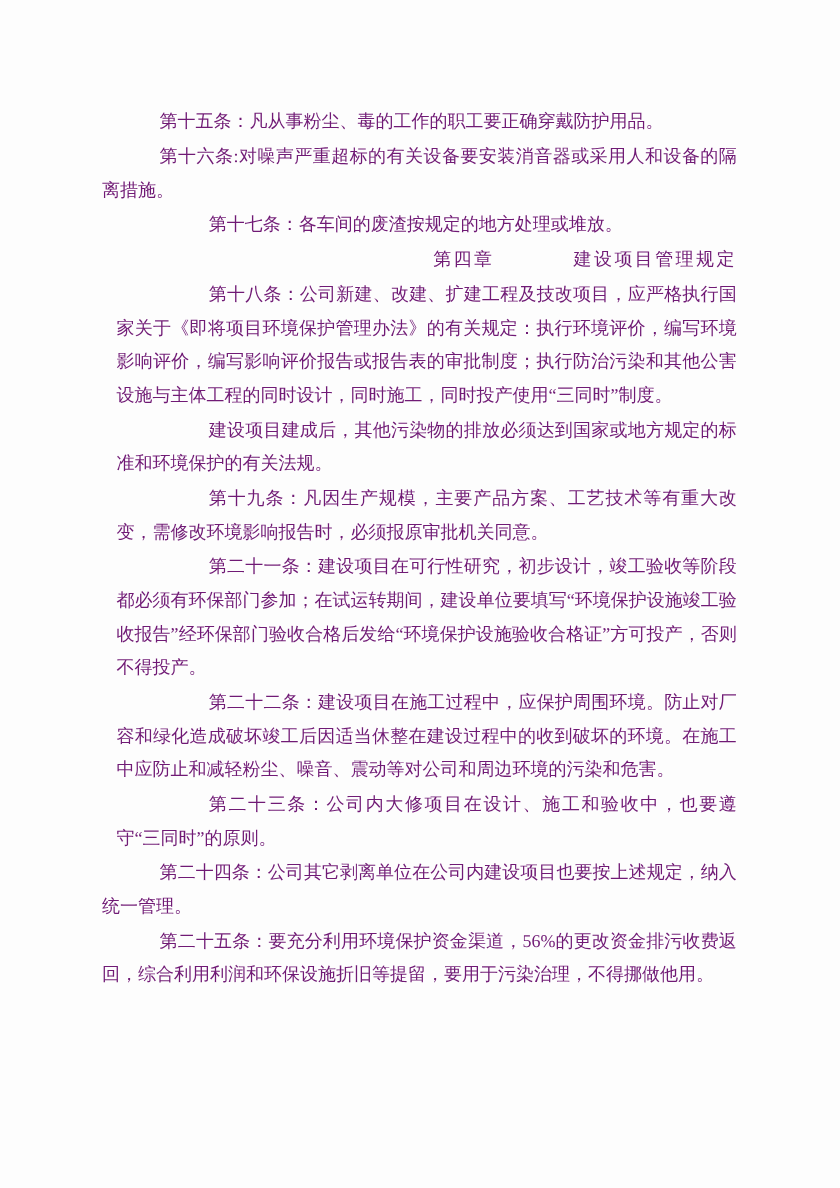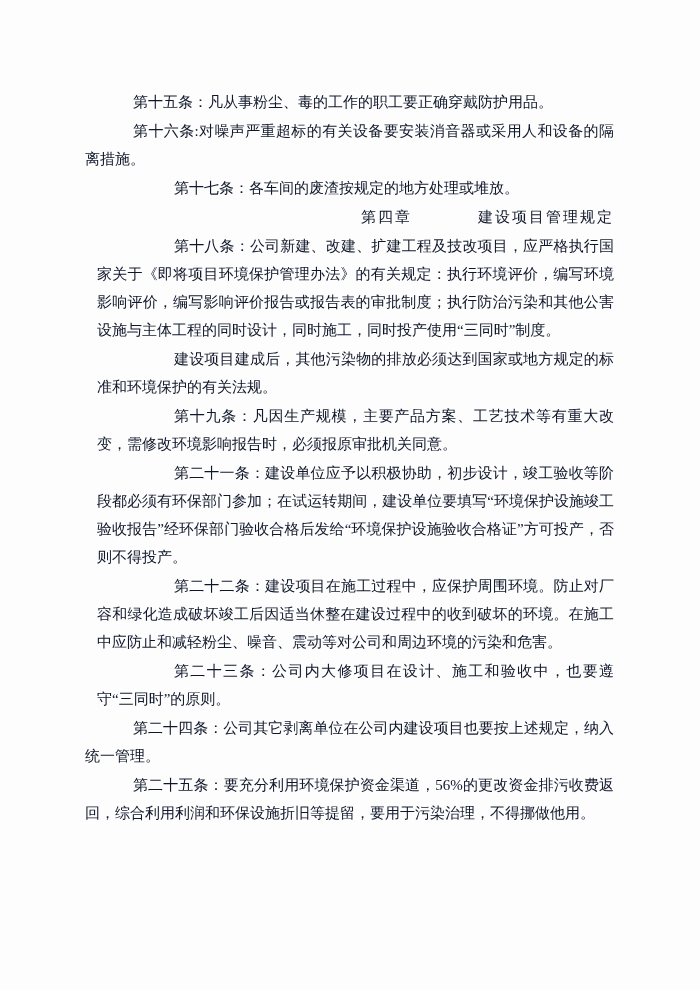--- a/index.html
+++ b/index.html
@@ -36,27 +36,27 @@
     letter-spacing: 2px;
   }
   .heading .heading-title {
     margin-left: 66px;
   }
 </style>
 </head>
 <body>
 
 <div class="page">
-  <div class="content" id="doc-content" style="color: #0f172a;">
+  <div class="content" id="doc-content" style="color: #701a75;">
       <p class="para indent-2">第十五条：凡从事粉尘、毒的工作的职工要正确穿戴防护用品。</p>
       <p class="para indent-2">第十六条:对噪声严重超标的有关设备要安装消音器或采用人和设备的隔离措施。</p>
       <p class="para indent-4">第十七条：各车间的废渣按规定的地方处理或堆放。</p>
       <p class="heading"><span>第四章</span><span class="heading-title">建设项目管理规定</span></p>
       <p class="para indent-4">第十八条：公司新建、改建、扩建工程及技改项目，应严格执行国家关于《即将项目环境保护管理办法》的有关规定：执行环境评价，编写环境影响评价，编写影响评价报告或报告表的审批制度；执行防治污染和其他公害设施与主体工程的同时设计，同时施工，同时投产使用“三同时”制度。</p>
       <p class="para indent-4">建设项目建成后，其他污染物的排放必须达到国家或地方规定的标准和环境保护的有关法规。</p>
       <p class="para indent-4">第十九条：凡因生产规模，主要产品方案、工艺技术等有重大改变，需修改环境影响报告时，必须报原审批机关同意。</p>
-      <p class="para indent-4">第二十一条：建设单位应予以积极协助，初步设计，竣工验收等阶段都必须有环保部门参加；在试运转期间，建设单位要填写“环境保护设施竣工验收报告”经环保部门验收合格后发给“环境保护设施验收合格证”方可投产，否则不得投产。</p>
+      <p class="para indent-4">第二十一条：建设项目在可行性研究，初步设计，竣工验收等阶段都必须有环保部门参加；在试运转期间，建设单位要填写“环境保护设施竣工验收报告”经环保部门验收合格后发给“环境保护设施验收合格证”方可投产，否则不得投产。</p>
       <p class="para indent-4">第二十二条：建设项目在施工过程中，应保护周围环境。防止对厂容和绿化造成破坏竣工后因适当休整在建设过程中的收到破坏的环境。在施工中应防止和减轻粉尘、噪音、震动等对公司和周边环境的污染和危害。</p>
       <p class="para indent-4">第二十三条：公司内大修项目在设计、施工和验收中，也要遵守“三同时”的原则。</p>
       <p class="para indent-2">第二十四条：公司其它剥离单位在公司内建设项目也要按上述规定，纳入统一管理。</p>
       <p class="para indent-2">第二十五条：要充分利用环境保护资金渠道，56%的更改资金排污收费返回，综合利用利润和环保设施折旧等提留，要用于污染治理，不得挪做他用。</p>
     </div>
 </div>
 
 </body></html>

